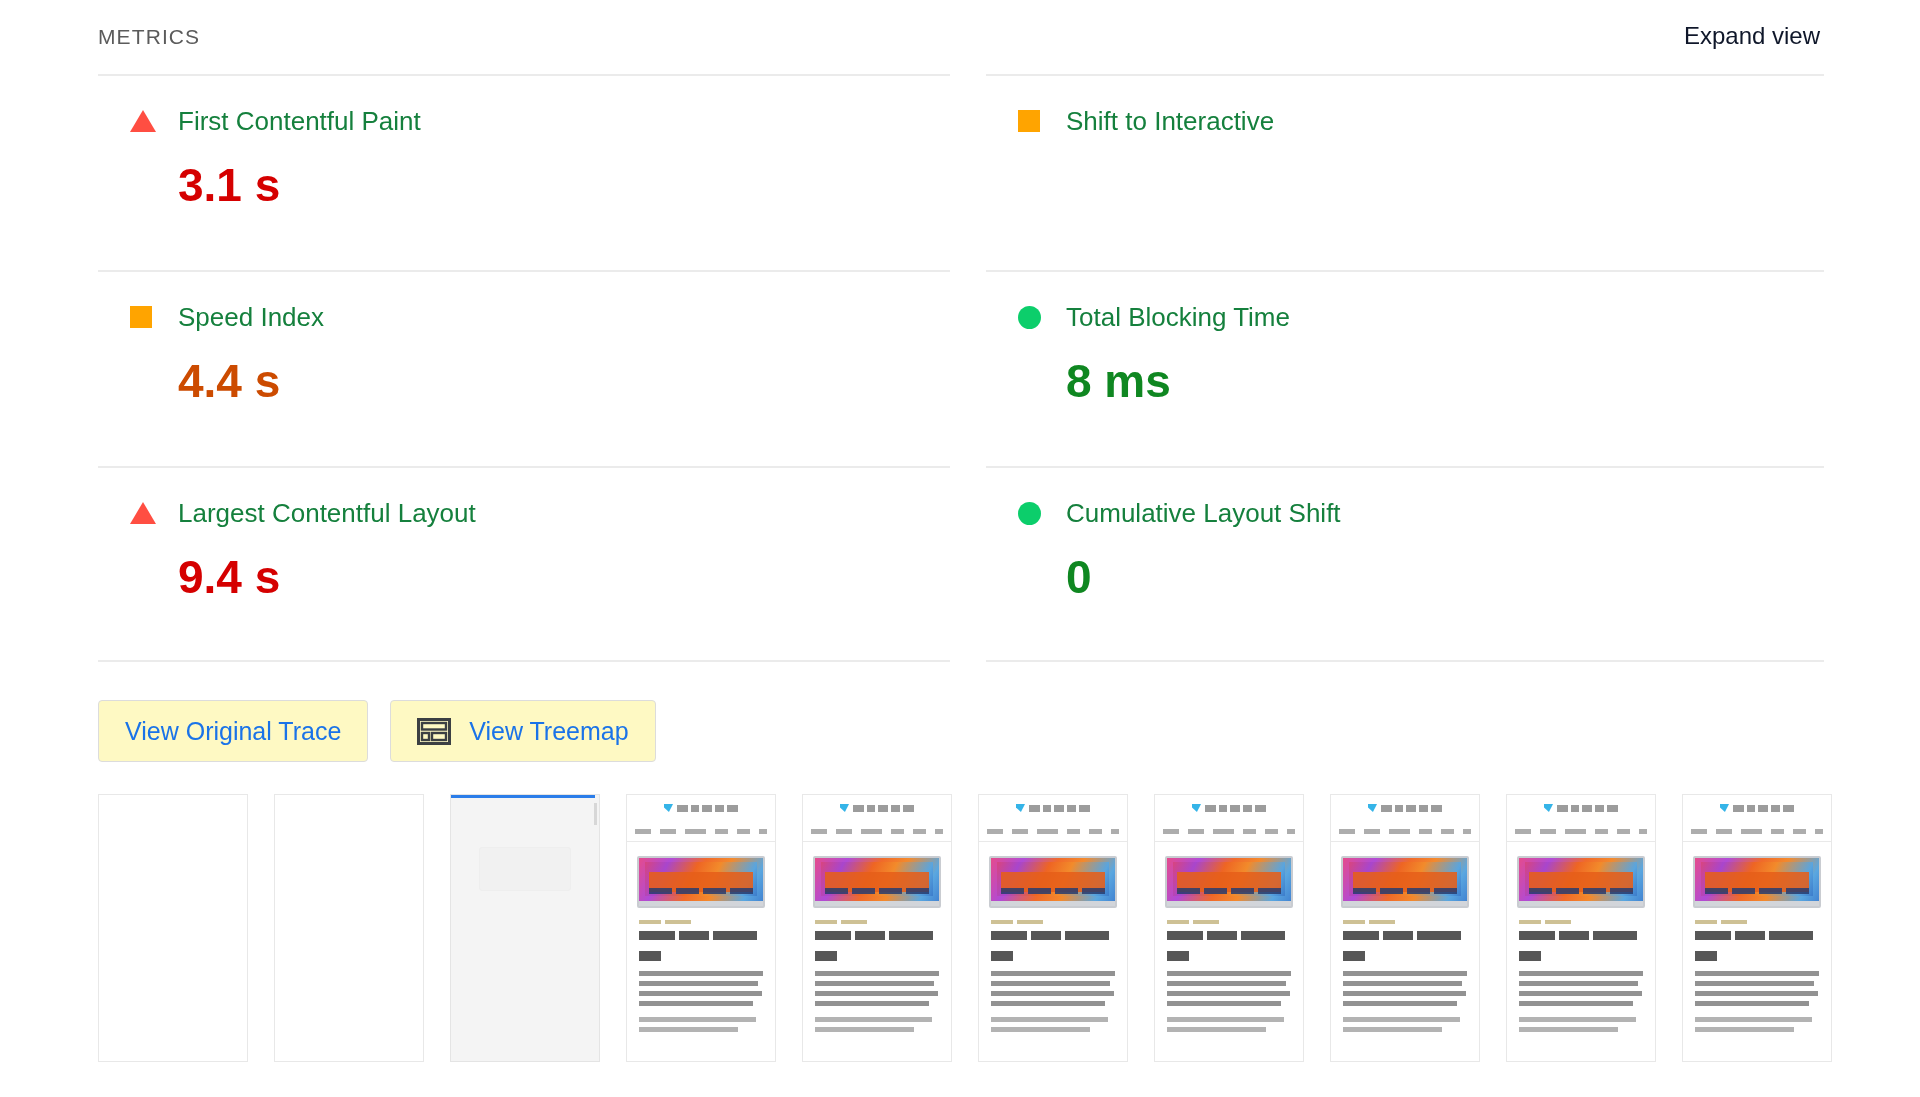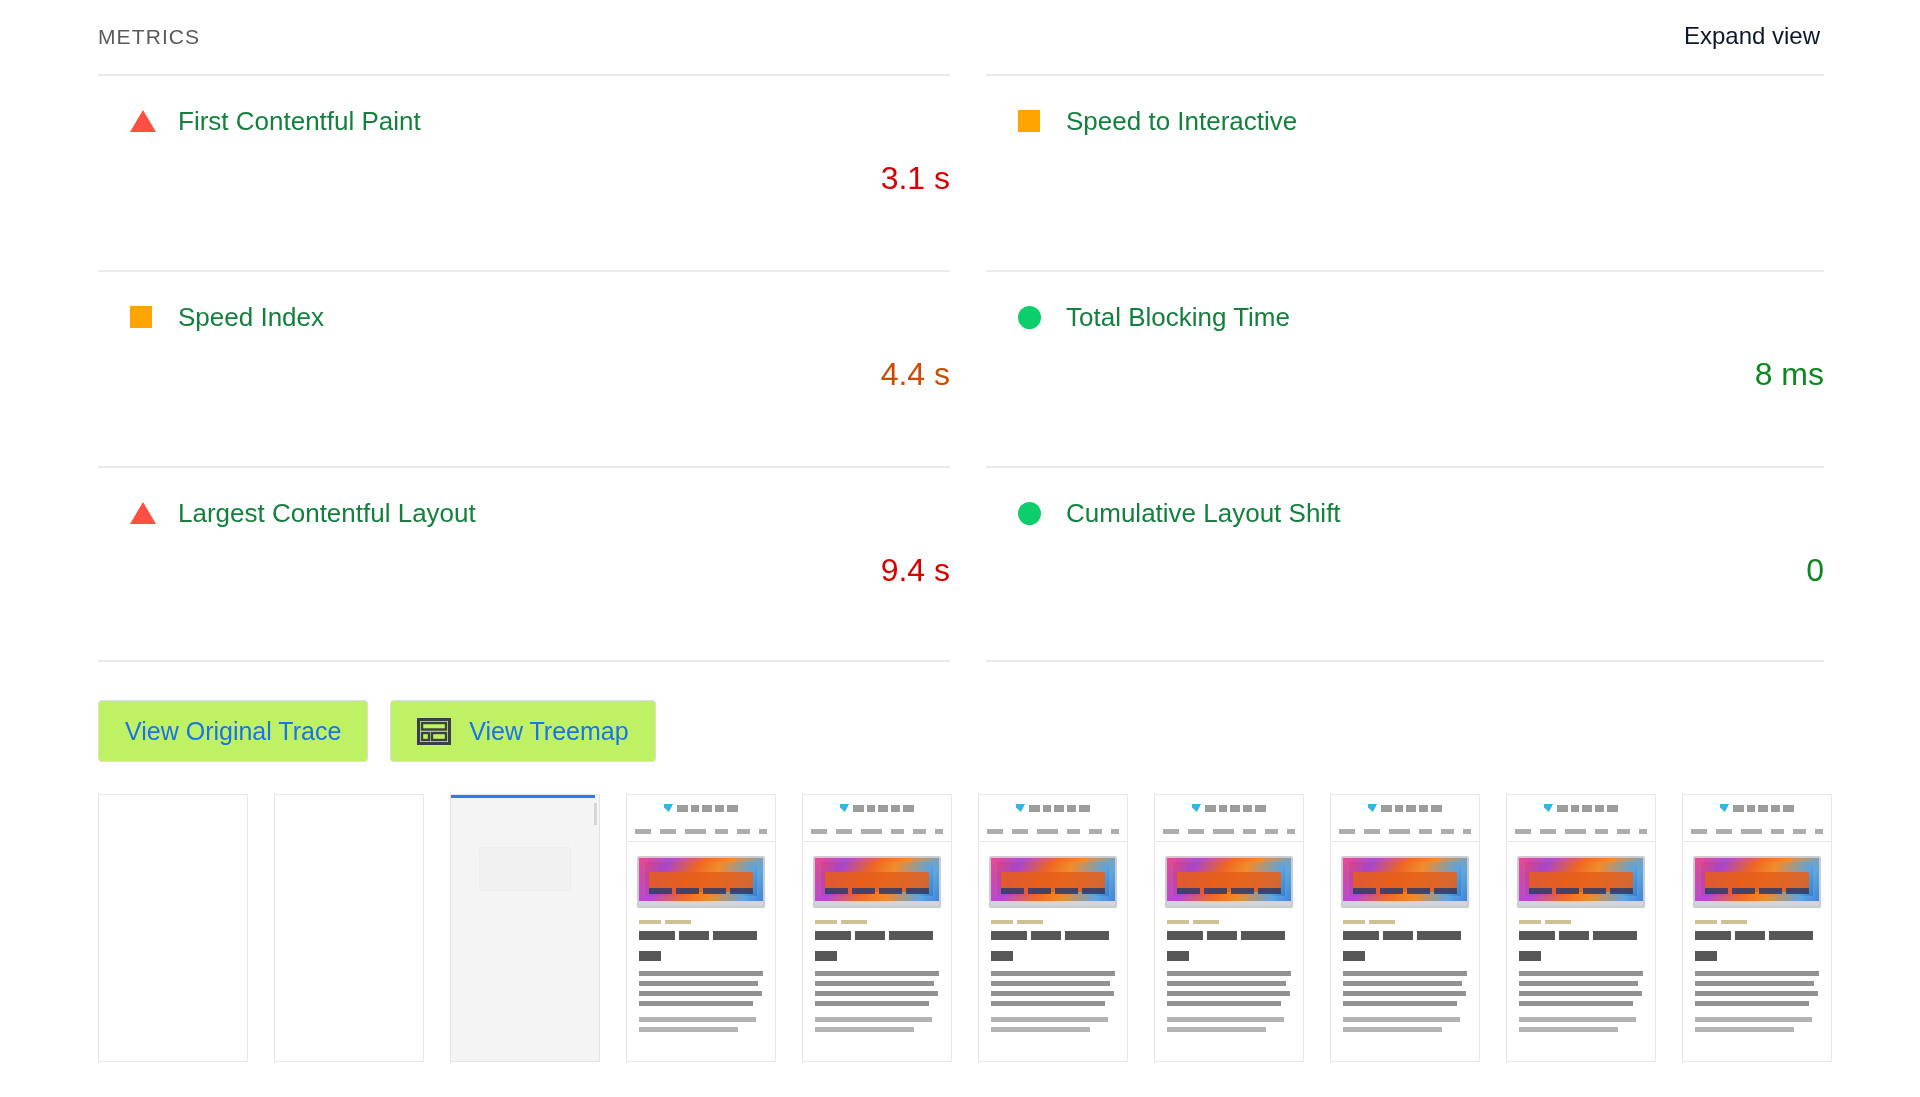--- a/index.html
+++ b/index.html
@@ -76,42 +76,41 @@
   .circ { width: 23px; height: 23px; border-radius: 50%; background: #0cce6b; }
 
   .metric-name {
     font-size: 26px;
     color: #15803d;
     margin-left: 22px;
     line-height: 1;
     white-space: nowrap;
   }
   .metric-value {
-    font-size: 32px;
+    font-size: 46px;
     line-height: 1;
     margin: 26px 0 0 80px;
-    font-weight: 400;
+    font-weight: 700;
     white-space: nowrap;
-    text-align: right;
   }
   .v-fail { color: #d50000; }
   .v-avg  { color: #cc4b00; }
   .v-pass { color: #0f8721; }
 
   
   .actions {
     display: flex;
     gap: 22px;
     margin: 38px 0 0 98px;
   }
   .btn {
     height: 62px;
     border: 1px solid #dcdcdc;
     border-radius: 4px;
-    background: #bef264;
+    background: #fef9c3;
     display: flex;
     align-items: center;
     justify-content: center;
     gap: 18px;
     padding: 0 26px;
     cursor: pointer;
   }
   .btn-label {
     color: #0b57d0;
     font-size: 25px;
@@ -252,21 +251,21 @@
 
     <div class="gutter"></div>
 
     <div class="col">
 
       <div class="metric">
         <div class="metric-head">
           <span class="metric-icon">
               <span class="sq"></span>
             </span>
-          <span class="metric-name">Speed to Interactive</span>
+          <span class="metric-name">Shift to Interactive</span>
         </div>
       </div>
 
       <div class="metric">
         <div class="metric-head">
           <span class="metric-icon">
               <span class="circ"></span>
             </span>
           <span class="metric-name">Total Blocking Time</span>
         </div>

